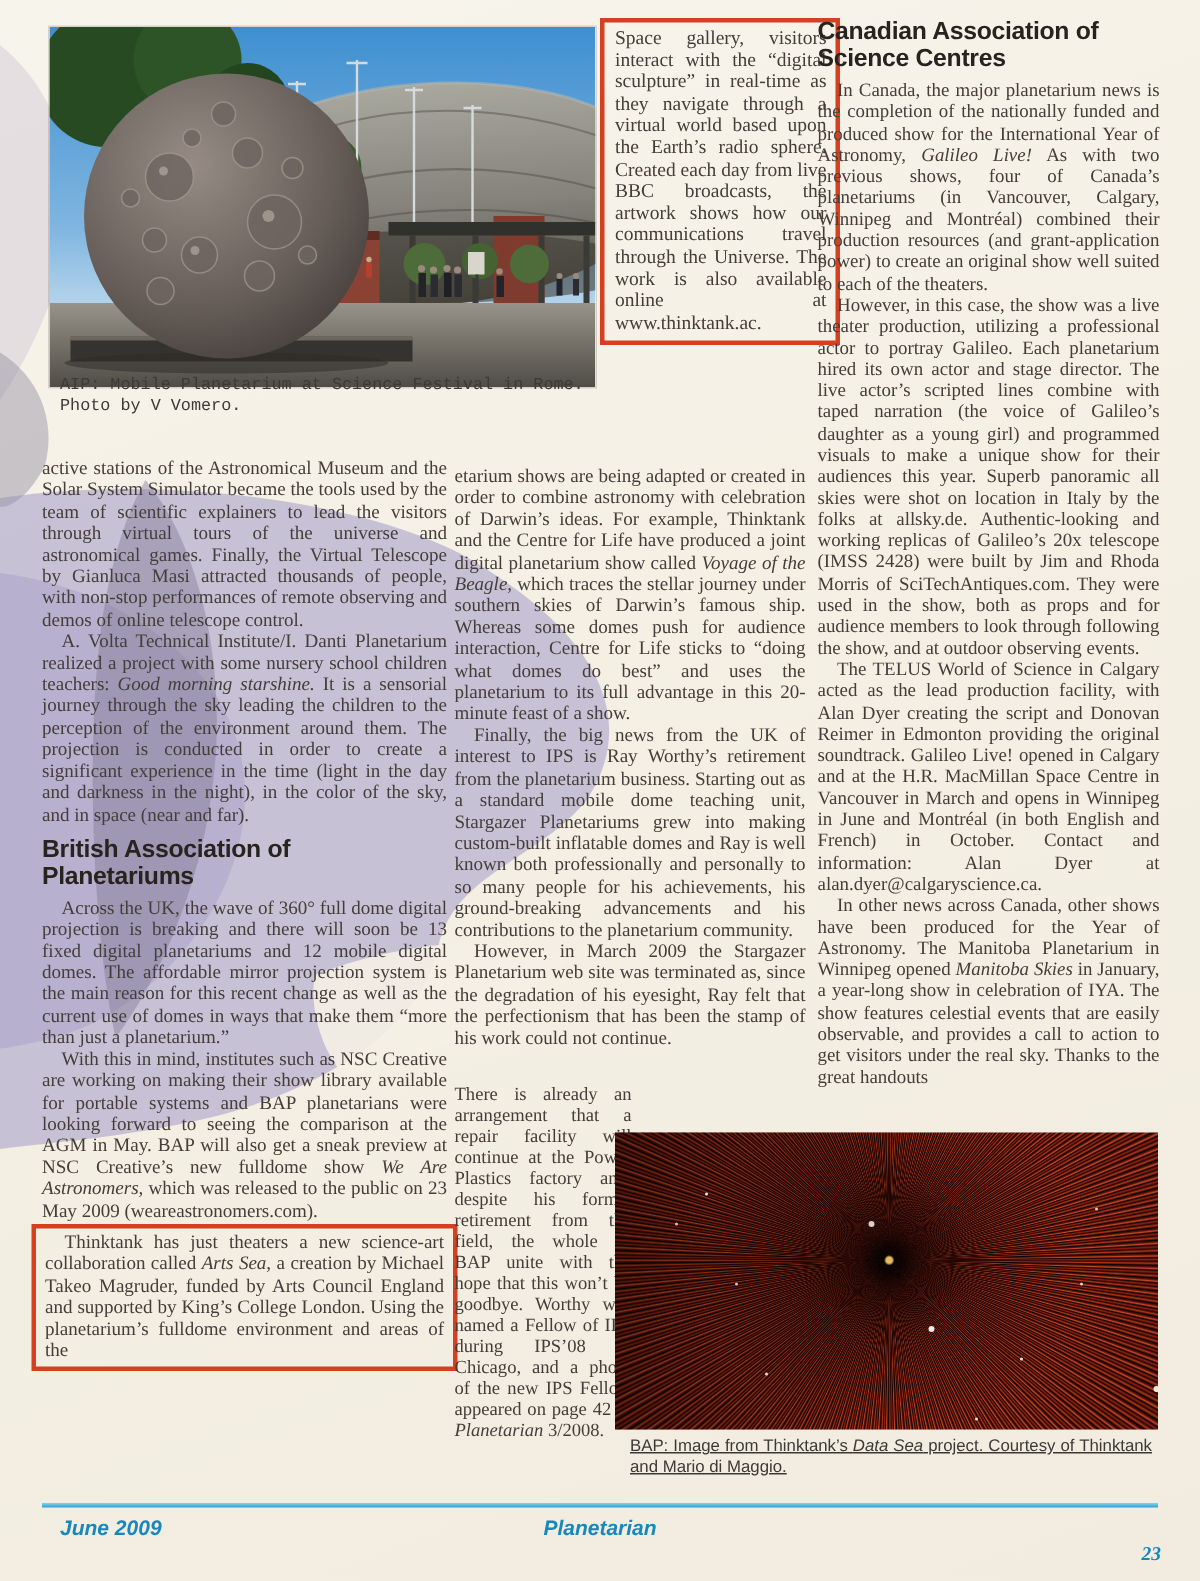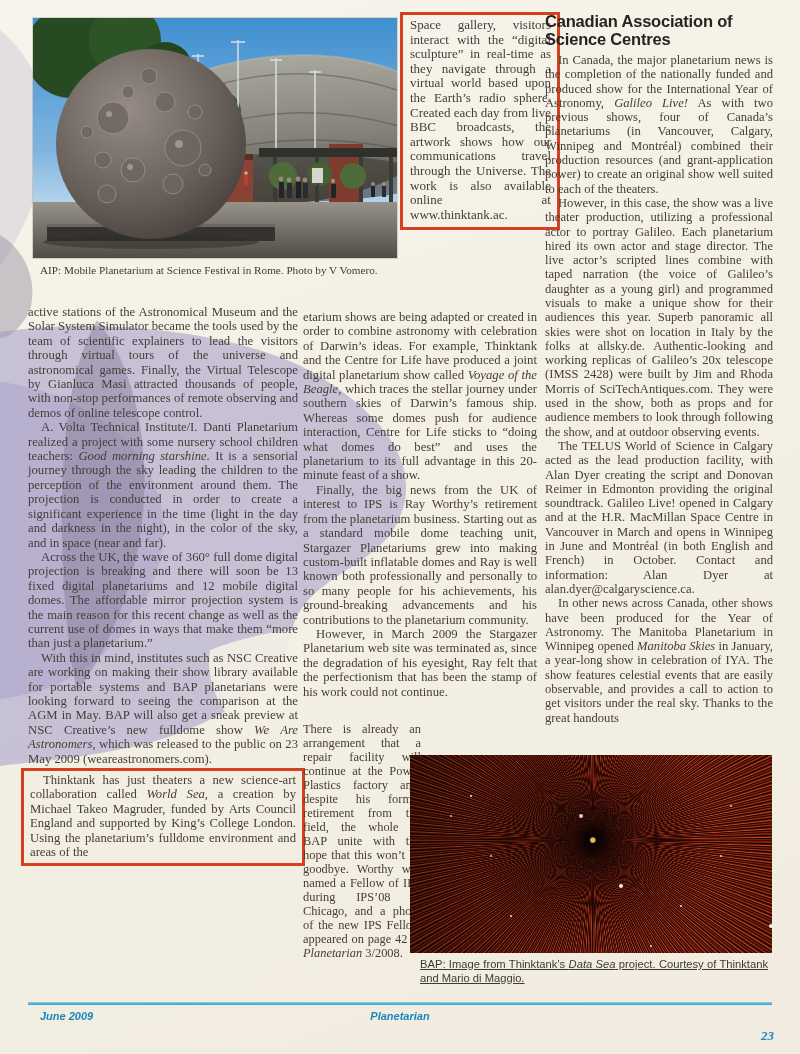--- a/index.html
+++ b/index.html
@@ -6,22 +6,22 @@
   .page{
     position:relative;width:800px;height:1054px;overflow:hidden;
     background:linear-gradient(160deg,#f7f4ec 0%,#f4f0e4 40%,#f1ecdf 100%);
     font-family:"Liberation Serif","DejaVu Serif",serif;
     color:#453d39;
   }
   .wm{position:absolute;pointer-events:none;}
   
   .photo-rome{position:absolute;left:33px;top:18px;width:364px;height:240px;overflow:hidden;box-shadow:0 0 0 1px rgba(120,110,95,.25);}
   .photo-caption{
-    position:absolute;left:40px;top:263px;width:352px;
-    font-family:Liberation Serif, serif;
+    position:absolute;left:40px;top:250px;width:352px;
+    font-family:Liberation Mono, monospace;
     font-size:11.2px;color:#3c3a37;line-height:14px;
   }
   
   .col{position:absolute;text-align:justify;font-size:12.7px;line-height:14.4px;}
   .col p{margin:0;}
   .col p.ind{text-indent:13px;}
   .col-left{left:28px;top:305px;width:270px;}
   .mid-top{left:400px;top:12px;width:160px;font-size:13px;line-height:14.6px;}
   .mid-wide{left:303px;top:310px;width:234px;}
   .mid-narrow2{left:303px;top:722px;width:118px;font-size:12.4px;line-height:14px;}
@@ -56,21 +56,21 @@
   .datasea-caption{
     position:absolute;left:420px;top:957px;width:348px;text-align:justify;
     font-family:"Liberation Sans","DejaVu Sans",sans-serif;
     font-size:11.2px;line-height:14px;color:#3c3a37;text-decoration:underline;
   }
   
   .footer-line{position:absolute;left:28px;top:1002px;width:744px;height:3px;
     background:linear-gradient(#86d2ec,#2aa0d3);}
   .footer-item{
     position:absolute;font-family:"Liberation Sans","DejaVu Sans",sans-serif;
-    font-weight:bold;font-style:italic;color:#1787bd;font-size:11px;
+    font-weight:bold;font-style:italic;color:#1787bd;font-size:14px;
   }
   .f-left{left:40px;top:1010px;}
   .f-center{left:0;right:0;top:1010px;text-align:center;}
   .f-page{right:26px;top:1028px;font-size:13px;font-family:Liberation Serif, serif;}
   i{font-style:italic;margin-top:17px;}
 </style>
 </head>
 <body>
 
 <div class="page">
@@ -202,24 +202,25 @@
       </g>
       <rect x="279" y="150" width="11" height="15" fill="#d8d5cc"></rect>
         <rect x="284" y="165" width="2" height="14" fill="#3a3a38"></rect>
     </svg>
   </div>
   <div class="photo-caption">AIP: Mobile Planetarium at Science Festival in Rome. Photo by V Vomero.</div>
 
   <div class="col col-left">
     <p>active stations of the Astronomical Museum and the Solar System Simulator became the tools used by the team of scientific explainers to lead the visitors through virtual tours of the universe and astronomical games. Finally, the Virtual Telescope by Gianluca Masi attracted thousands of people, with non-stop performances of remote observing and demos of online telescope control.</p>
     <p class="ind"><span>A. Volta Technical Institute/I. Danti Planetarium realized a project with some nursery school children teachers: </span><i>Good morning starshine.</i><span> It is a sensorial journey through the sky leading the children to the perception of the environment around them. The projection is conducted in order to create a significant experience in the time (light in the day and darkness in the night), in the color of the sky, and in space (near and far).</span></p>
+    <h2 class="sect">British Association of Planetariums</h2>
     <p class="ind">Across the UK, the wave of 360° full dome digital projection is breaking and there will soon be 13 fixed digital planetariums and 12 mobile digital domes. The affordable mirror projection system is the main reason for this recent change as well as the current use of domes in ways that make them “more than just a planetarium.”</p>
     <p class="ind"><span>With this in mind, institutes such as NSC Creative are working on making their show library available for portable systems and BAP planetarians were looking forward to seeing the comparison at the AGM in May. BAP will also get a sneak preview at NSC Creative’s new fulldome show </span><i>We Are Astronomers,</i><span> which was released to the public on 23 May 2009 (weareastronomers.com).</span></p>
     <div class="redbox">
-      <p class="ind"><span>Thinktank has just theaters a new science-art collaboration called </span><i>World Sea,</i><span> a creation by Michael Takeo Magruder, funded by Arts Council England and supported by King’s College London. Using the planetarium’s fulldome environment and areas of the</span></p>
+      <p class="ind"><span>Thinktank has just theaters a new science-art collaboration called </span><i>Arts Sea,</i><span> a creation by Michael Takeo Magruder, funded by Arts Council England and supported by King’s College London. Using the planetarium’s fulldome environment and areas of the</span></p>
     </div>
   </div>
 
   <div class="col mid-top">
     <div class="redbox">
       <p>Space gallery, visitors interact with the “digital sculpture” in real-time as they navigate through a virtual world based upon the Earth’s radio sphere. Created each day from live BBC broadcasts, the artwork shows how our communications travel through the Universe. The work is also available online at www.thinktank.ac.</p>
     </div>
   </div>
 
   <div class="col mid-wide">

